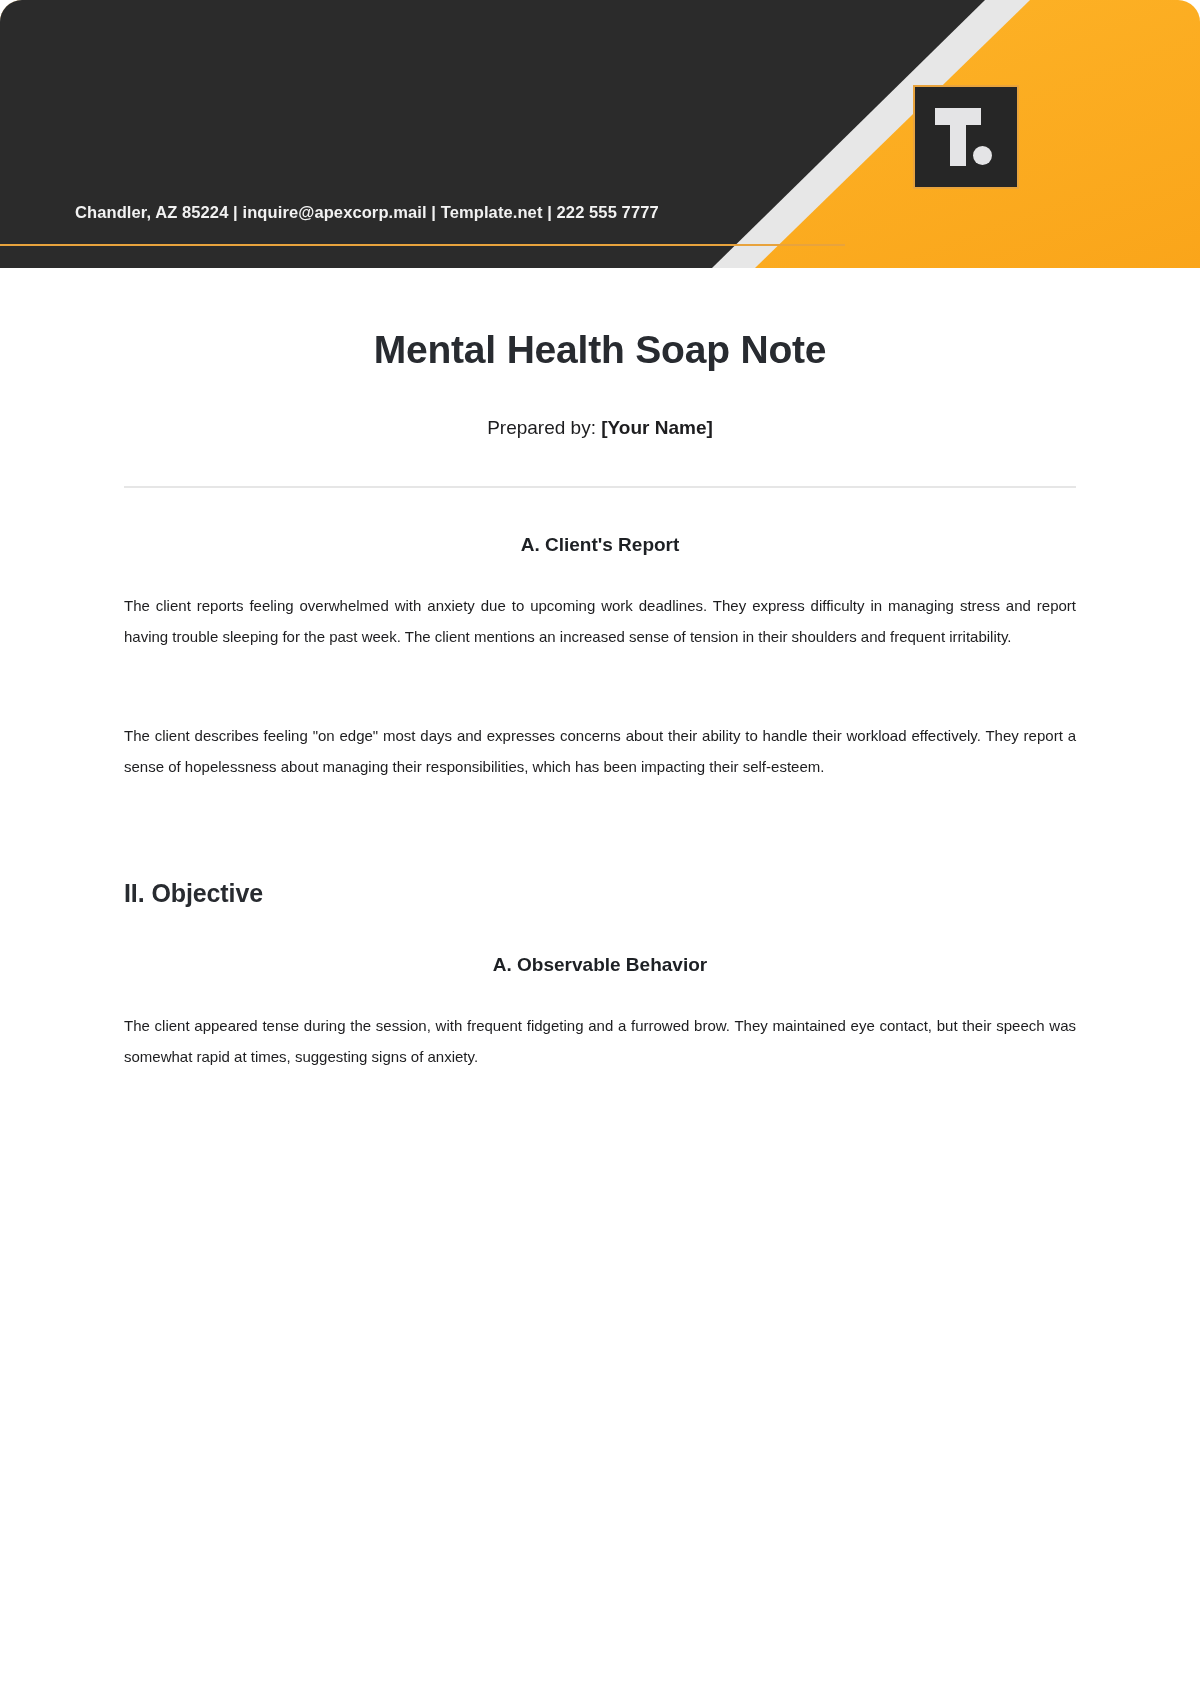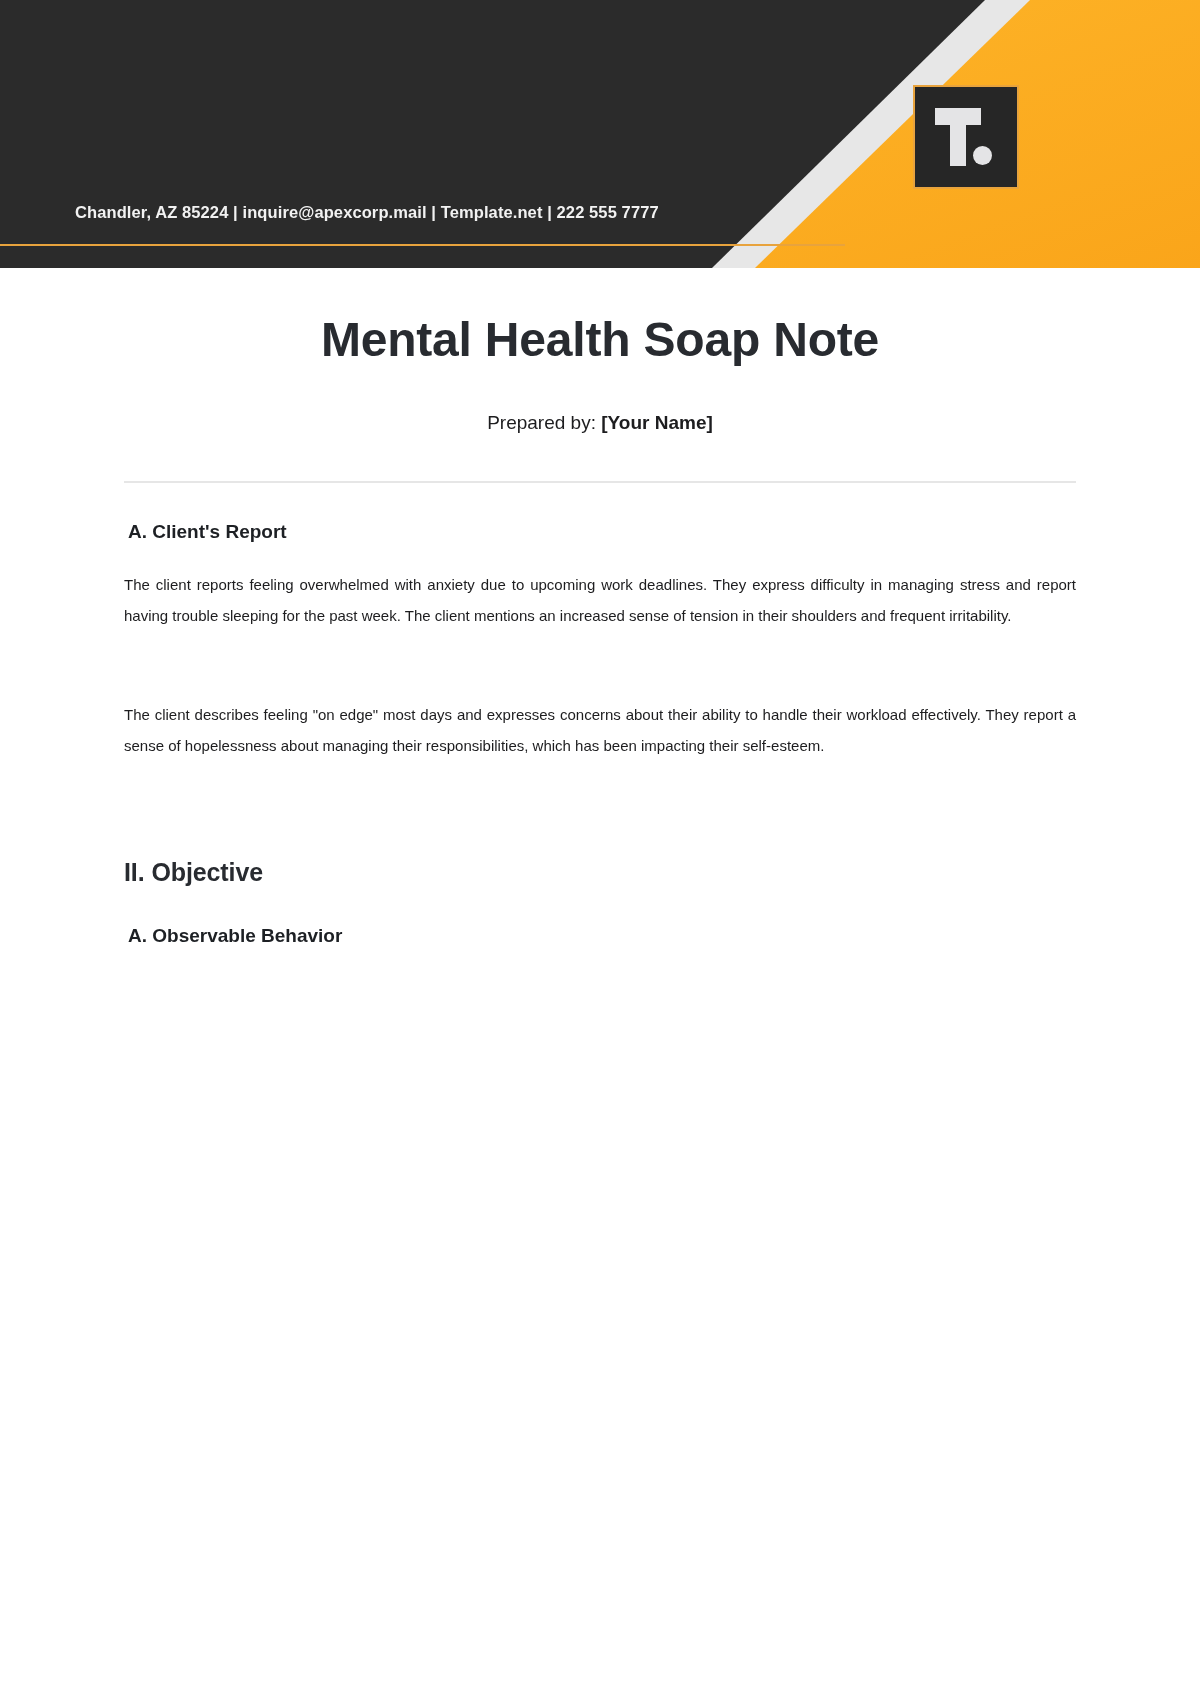--- a/index.html
+++ b/index.html
@@ -14,20 +14,21 @@
     -webkit-font-smoothing: antialiased;
   }
 
   .page {
     position: relative;
     width: 1200px;
     height: 1696px;
     margin: 0 auto;
     background: #ffffff;
     overflow: hidden;
+    border-radius: 22px;
   }
 
   
   .header {
     position: relative;
     width: 1200px;
     height: 268px;
     overflow: hidden;
     background: #ffffff;
   }
@@ -121,24 +122,24 @@
     border-radius: 50%;
   }
 
   
   .doc-body {
     padding: 0 124px;
     box-sizing: border-box;
   }
 
   .doc-title {
-    margin: 0;
+    margin: 16px;
     padding-top: 44px;
     text-align: center;
-    font-size: 48px;
+    font-size: 39px;
     font-weight: 700;
     color: #282b30;
     letter-spacing: -0.2px;
   }
 
   .prepared-by {
     margin: 16px;
     padding-top: 29px;
     text-align: center;
     font-size: 19px;
@@ -159,25 +160,26 @@
   .section-heading {
     margin: 0;
     padding-top: 55px;
     font-size: 25px;
     font-weight: 700;
     color: #282b30;
     letter-spacing: -0.1px;
   }
 
   .sub-heading {
-    margin: 4px;
+    margin: 12px;
     padding-top: 34px;
     font-size: 19px;
     font-weight: 700;
     color: #1d2024;
+    text-align: center;
   }
 
   .body-text {
     margin: 0;
     padding-top: 22px;
     font-size: 15px;
     line-height: 2.07;
     color: #1d1d1f;
     text-align: justify;
     text-justify: inter-word;
@@ -229,15 +231,16 @@
 
     <div class="block-gap"></div>
 
     <p class="body-text">The client describes feeling "on edge" most days and expresses concerns about their ability to handle their workload effectively. They report a sense of hopelessness about managing their responsibilities, which has been impacting their self-esteem.</p>
 
     <div class="section-gap"></div>
 
     <h2 class="section-heading">II. Objective</h2>
 
     <h3 class="sub-heading">A. Observable Behavior</h3>
+    <p class="body-text">The client appeared tense during the session, with frequent fidgeting and a furrowed brow. They maintained eye contact, but their speech was somewhat rapid at times, suggesting signs of anxiety.</p>
 
   </div>
 </div>
 
 </body></html>

